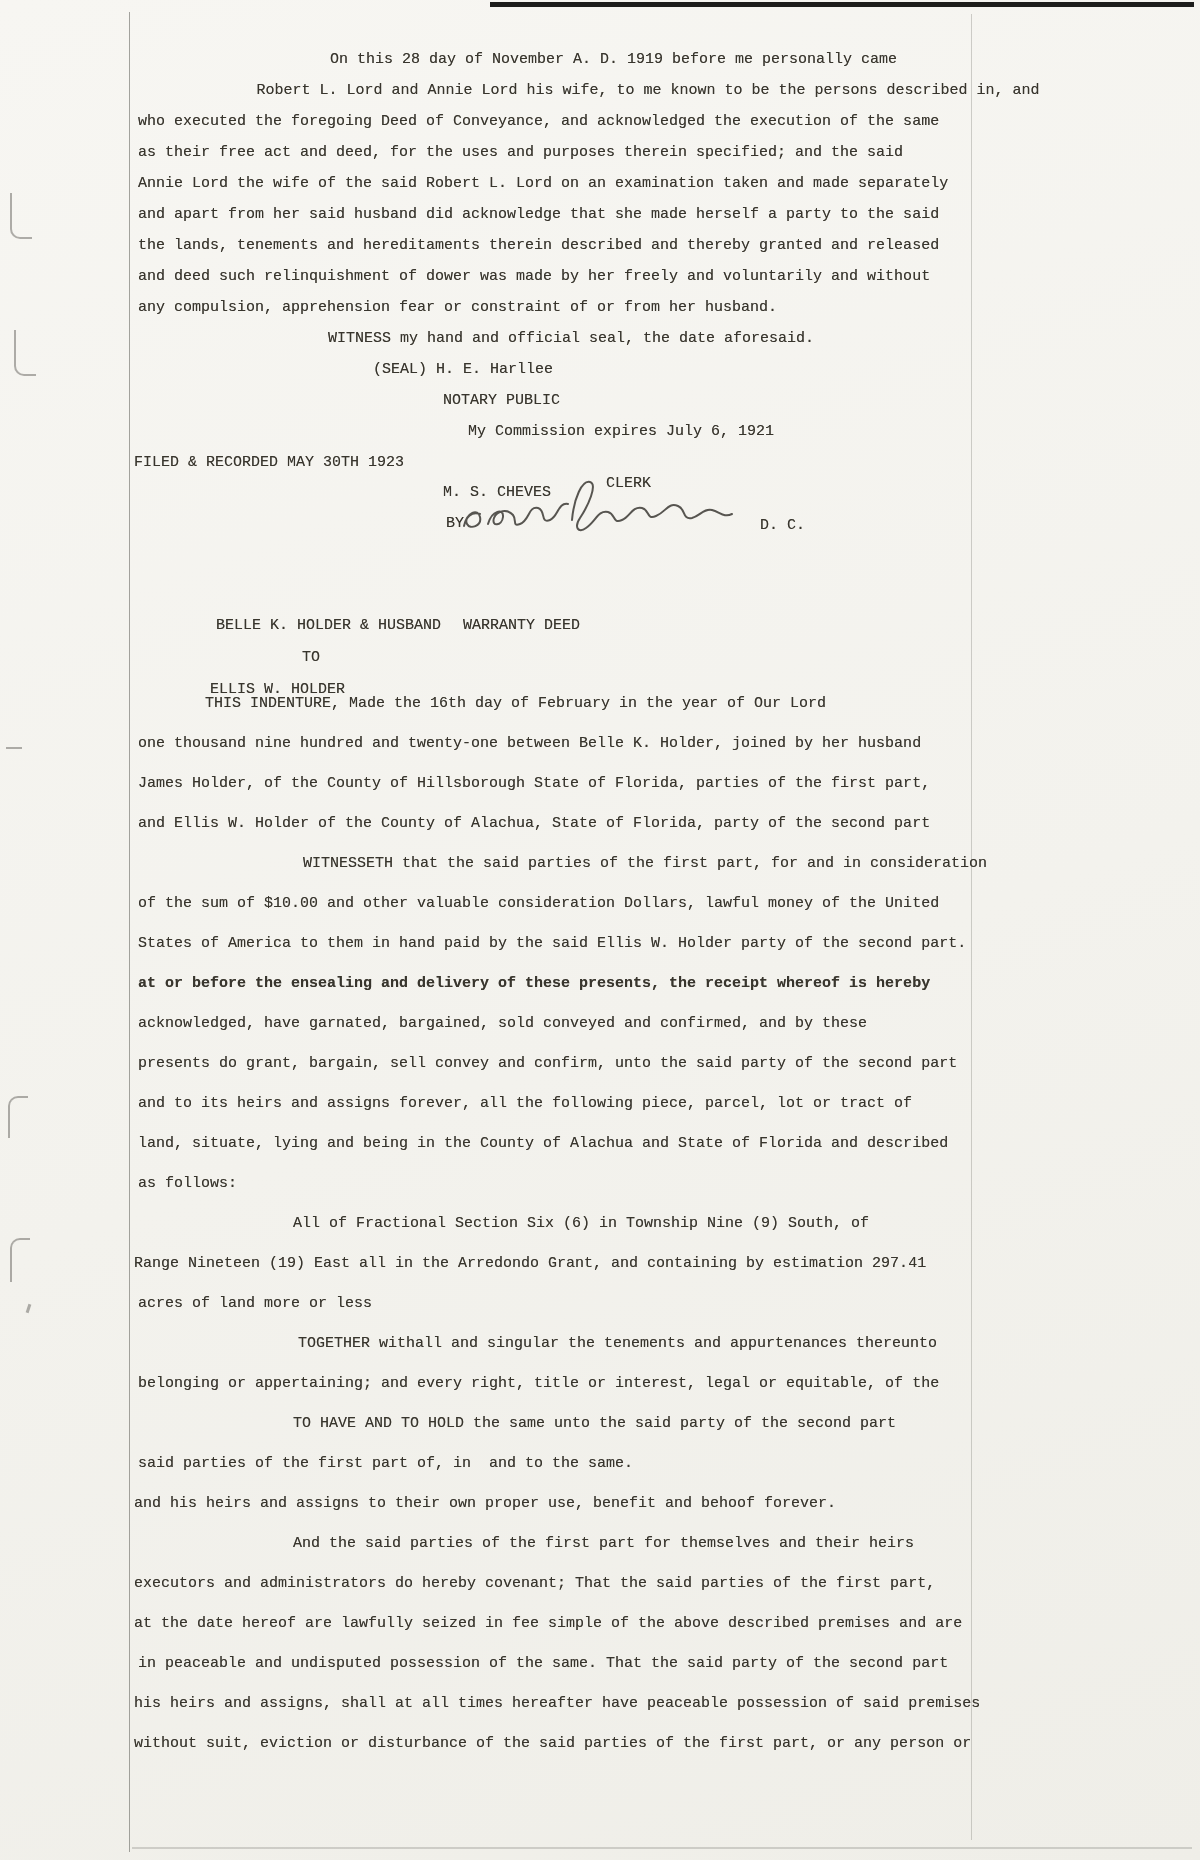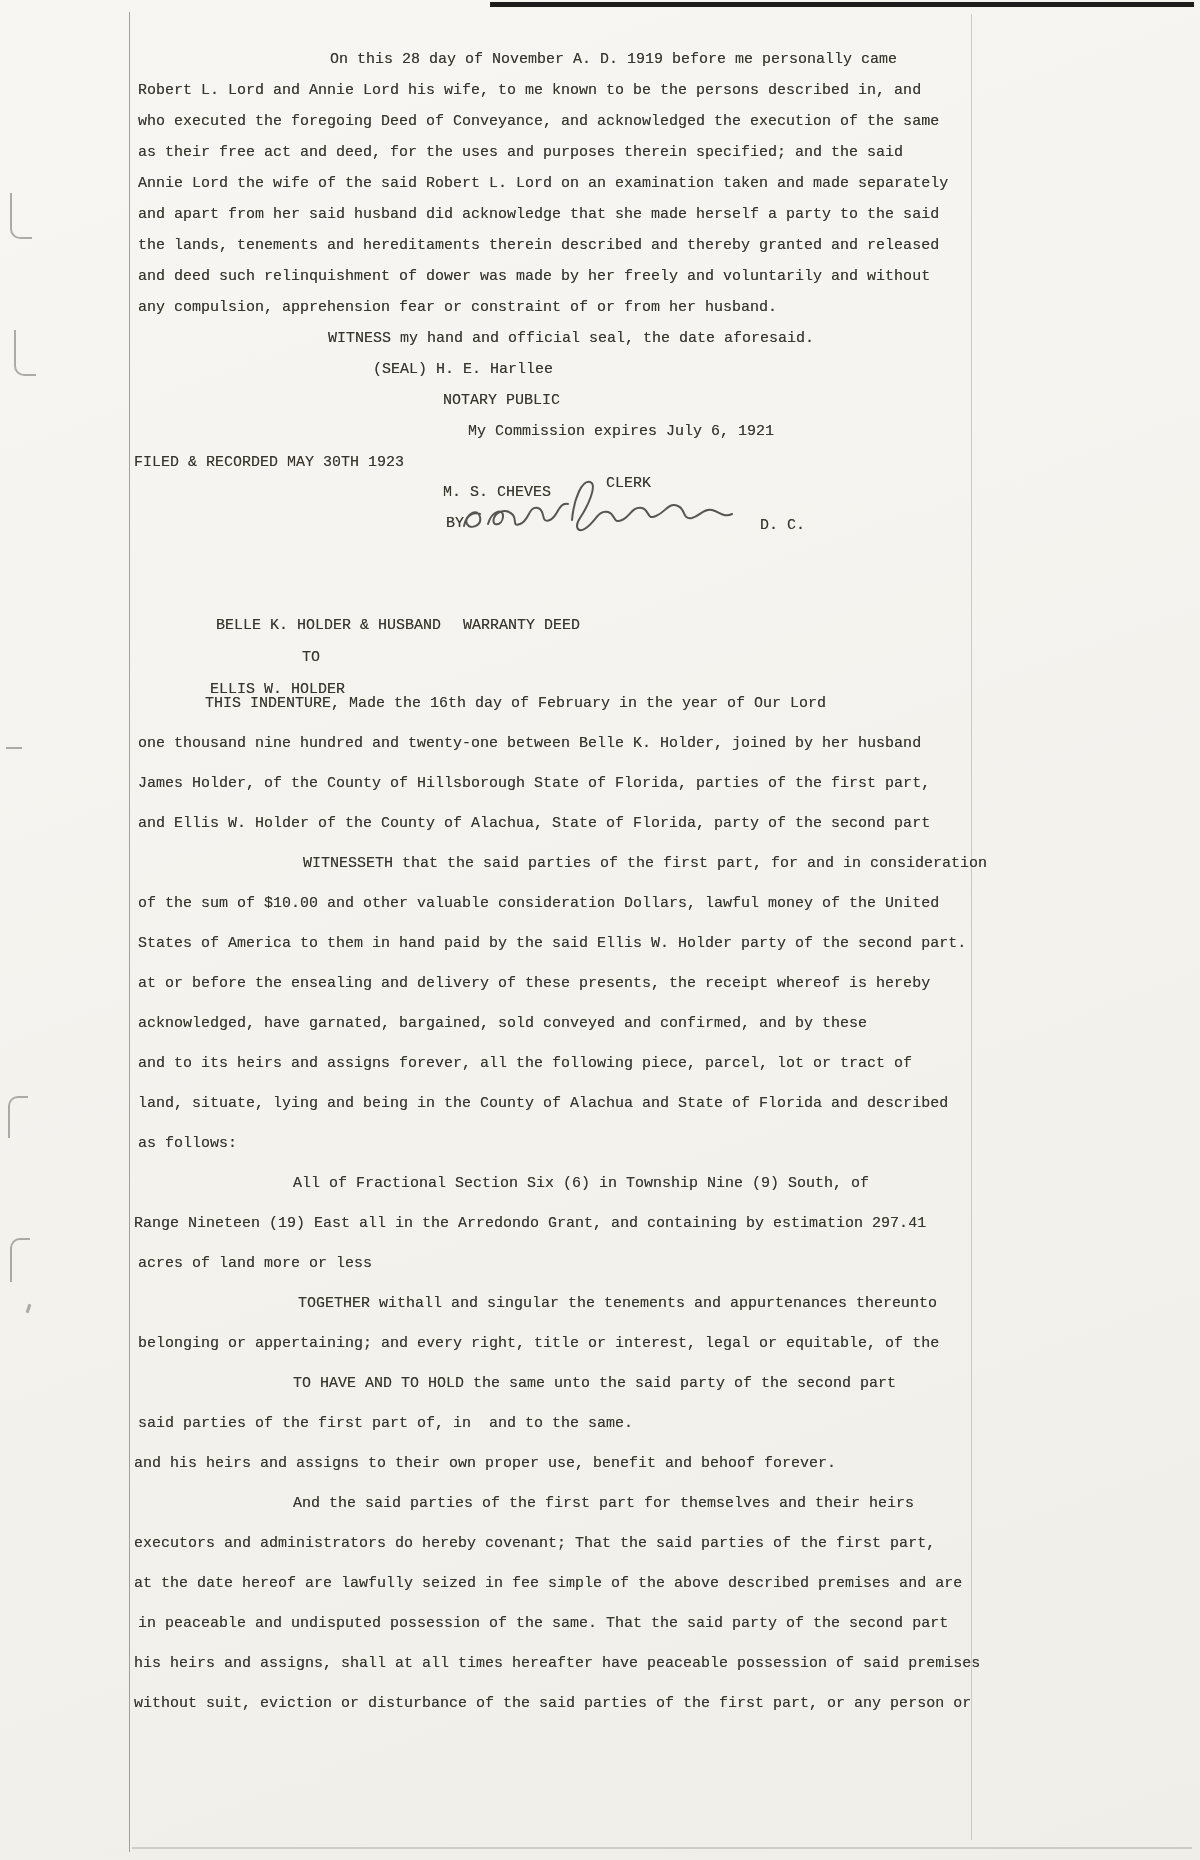--- a/index.html
+++ b/index.html
@@ -74,21 +74,21 @@
   <div class="mark bracket-down m2"></div>
   <div class="mark bracket-up m3"></div>
   <div class="mark bracket-up m4"></div>
   <div class="mark dash m5"></div>
   <div class="mark tick m6"></div>
 
   <div class="doc">
 
     <div class="sec lh31" id="notary-lines">
         <div class="tline" style="margin-left: 192px;">On this 28 day of November A. D. 1919 before me personally came</div>
-        <div class="tline" style="margin-left: 0px;">Robert L. Lord and Annie Lord his wife, to me known to be the persons described in, and</div>
+        <div class="tline" style="margin-left: 0px; text-align: center;">Robert L. Lord and Annie Lord his wife, to me known to be the persons described in, and</div>
         <div class="tline" style="margin-left: 0px;">who executed the foregoing Deed of Conveyance, and acknowledged the execution of the same</div>
         <div class="tline" style="margin-left: 0px;">as their free act and deed, for the uses and purposes therein specified; and the said</div>
         <div class="tline" style="margin-left: 0px;">Annie Lord the wife of the said Robert L. Lord on an examination taken and made separately</div>
         <div class="tline" style="margin-left: 0px;">and apart from her said husband did acknowledge that she made herself a party to the said</div>
         <div class="tline" style="margin-left: 0px;">the lands, tenements and hereditaments therein described and thereby granted and released</div>
         <div class="tline" style="margin-left: 0px;">and deed such relinquishment of dower was made by her freely and voluntarily and without</div>
         <div class="tline" style="margin-left: 0px;">any compulsion, apprehension fear or constraint of or from her husband.</div>
         <div class="tline" style="margin-left: 190px;">WITNESS my hand and official seal, the date aforesaid.</div>
         <div class="tline" style="margin-left: 235px;">(SEAL) H. E. Harllee</div>
         <div class="tline" style="margin-left: 305px;">NOTARY PUBLIC</div>
@@ -126,22 +126,23 @@
     </div>
 
     <div class="sec body lh40" id="body-lines">
         <div class="tline" style="margin-left: 67px;">THIS INDENTURE, Made the 16th day of February in the year of Our Lord</div>
         <div class="tline" style="margin-left: 0px;">one thousand nine hundred and twenty-one between Belle K. Holder, joined by her husband</div>
         <div class="tline" style="margin-left: 0px;">James Holder, of the County of Hillsborough State of Florida, parties of the first part,</div>
         <div class="tline" style="margin-left: 0px;">and Ellis W. Holder of the County of Alachua, State of Florida, party of the second part</div>
         <div class="tline" style="margin-left: 165px;">WITNESSETH that the said parties of the first part, for and in consideration</div>
         <div class="tline" style="margin-left: 0px;">of the sum of $10.00 and other valuable consideration Dollars, lawful money of the United</div>
         <div class="tline" style="margin-left: 0px;">States of America to them in hand paid by the said Ellis W. Holder party of the second part.</div>
-        <div class="tline" style="margin-left: 0px;">at or before the ensealing and delivery of these presents, the receipt whereof is hereby</div>
+        <div class="tline" style="margin-left: 0px; font-weight: bold;">at or before the ensealing and delivery of these presents, the receipt whereof is hereby</div>
         <div class="tline" style="margin-left: 0px;">acknowledged, have garnated, bargained, sold conveyed and confirmed, and by these</div>
+        <div class="tline" style="margin-left: 0px;">presents do grant, bargain, sell convey and confirm, unto the said party of the second part</div>
         <div class="tline" style="margin-left: 0px;">and to its heirs and assigns forever, all the following piece, parcel, lot or tract of</div>
         <div class="tline" style="margin-left: 0px;">land, situate, lying and being in the County of Alachua and State of Florida and described</div>
         <div class="tline" style="margin-left: 0px;">as follows:</div>
         <div class="tline" style="margin-left: 155px;">All of Fractional Section Six (6) in Township Nine (9) South, of</div>
         <div class="tline" style="margin-left: -4px;">Range Nineteen (19) East all in the Arredondo Grant, and containing by estimation 297.41</div>
         <div class="tline" style="margin-left: 0px;">acres of land more or less</div>
         <div class="tline" style="margin-left: 160px;">TOGETHER withall and singular the tenements and appurtenances thereunto</div>
         <div class="tline" style="margin-left: 0px;">belonging or appertaining; and every right, title or interest, legal or equitable, of the</div>
         <div class="tline" style="margin-left: 155px;">TO HAVE AND TO HOLD the same unto the said party of the second part</div>
         <div class="tline" style="margin-left: 0px;">said parties of the first part of, in  and to the same.</div>

